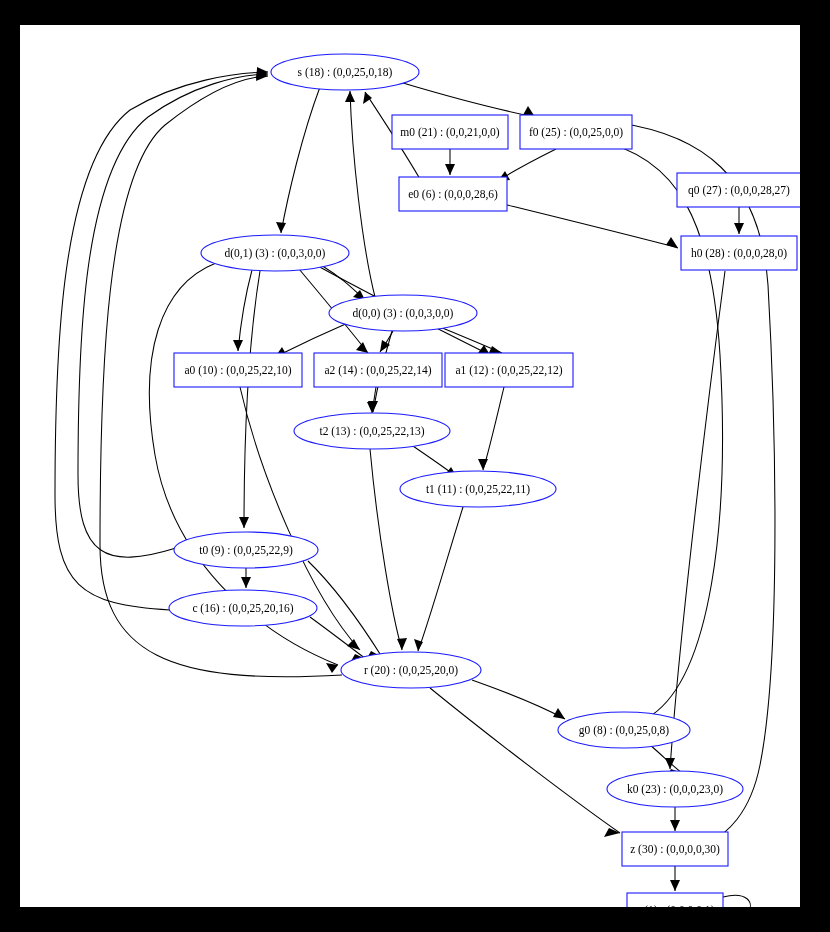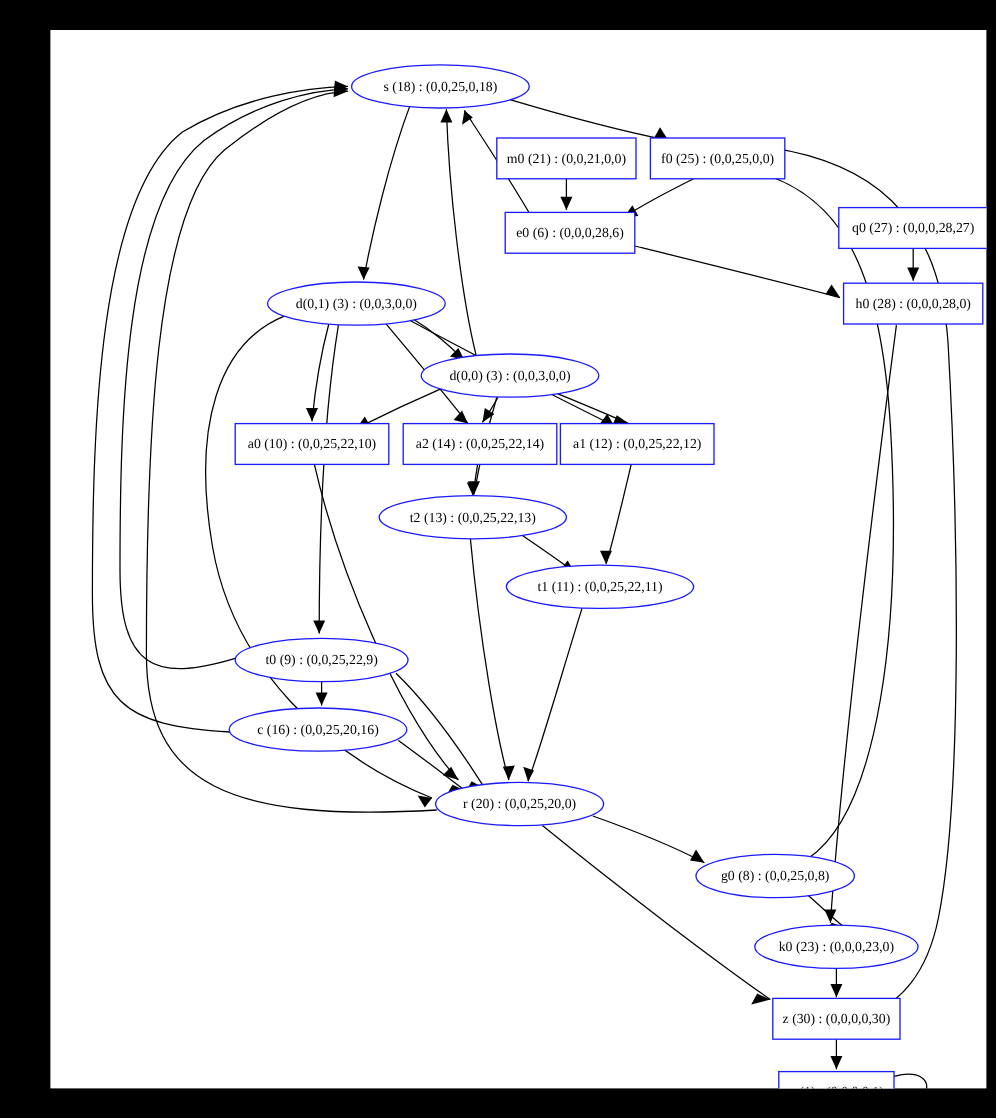--- a/index.html
+++ b/index.html
@@ -1,17 +1,17 @@
 <!DOCTYPE html>
 <html><head>
 <meta charset="utf-8">
 <style>
   html,body{margin:0;padding:0;background:#000;}
   #page{position:relative;width:830px;height:932px;background:#000;overflow:hidden;}
-  #canvas{position:absolute;left:42px;top:25px;width:780px;height:882px;background:#ffffff;}
+  #canvas{position:absolute;left:20px;top:25px;width:780px;height:882px;background:#ffffff;}
   svg{display:block;}
   .nlabel{font-family:"Liberation Serif","DejaVu Serif",serif;font-size:11.5px;fill:#000;
           text-anchor:middle;dominant-baseline:middle;white-space:pre;}
   .nshape{fill:#ffffff;stroke:#1a1aff;stroke-width:1.1;}
   .edge{fill:none;stroke:#000;stroke-width:1.05;}
   .ahead{fill:#000;stroke:none;}
 </style>
 </head>
 <body>
 

